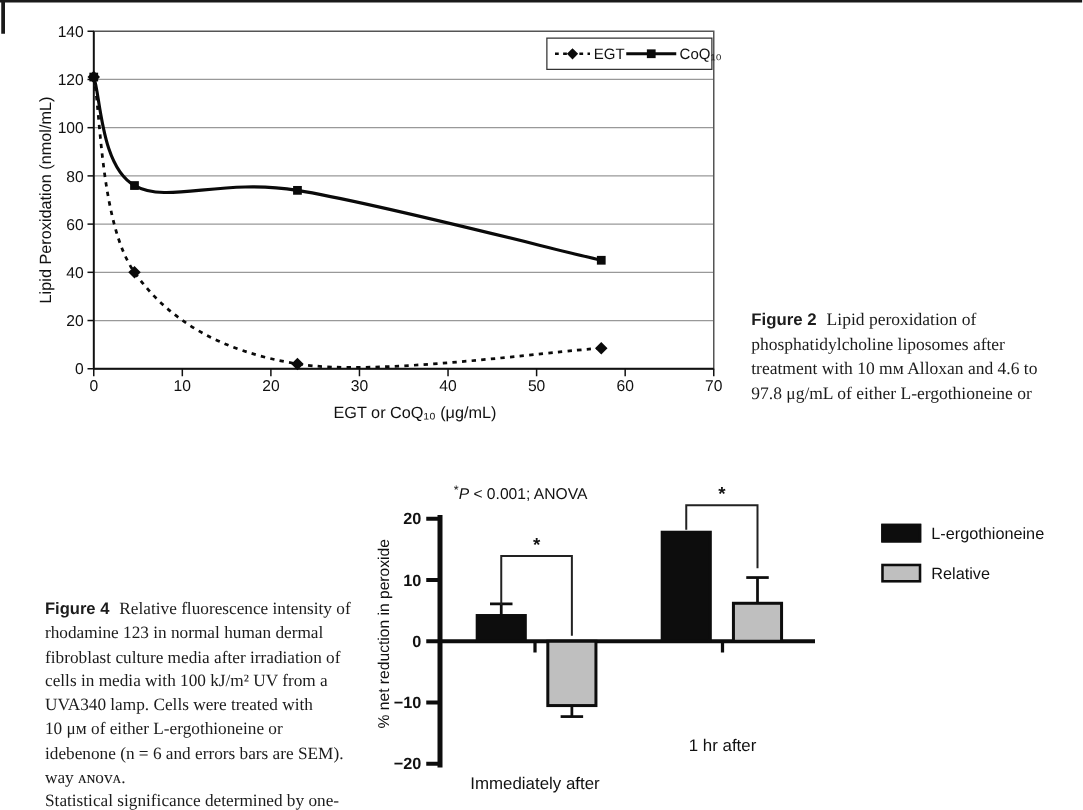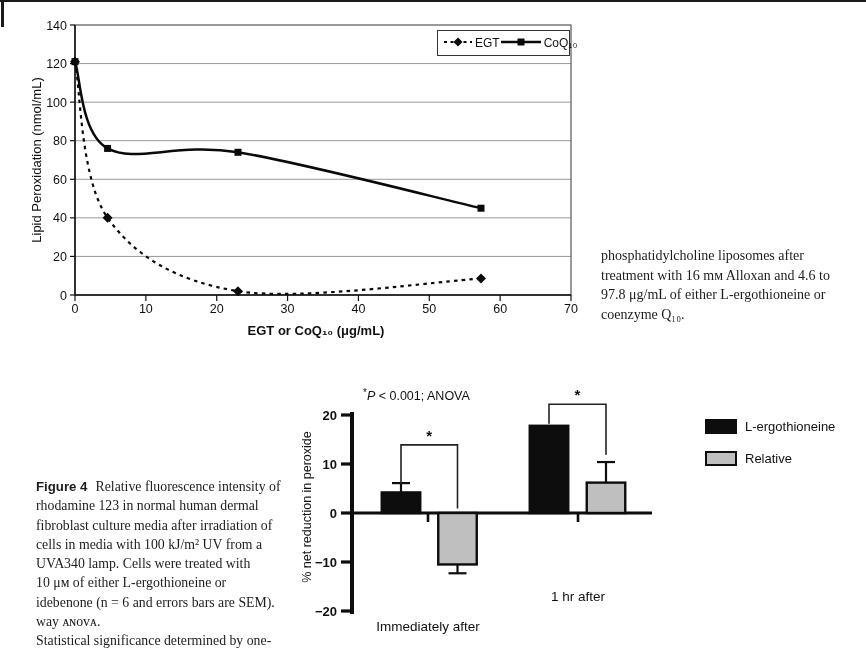--- a/index.html
+++ b/index.html
@@ -6,26 +6,26 @@
   .page{position:relative;width:866px;height:648px;background:#ffffff;overflow:hidden;
         font-family:"Liberation Sans","DejaVu Sans",sans-serif;color:#111;}
   .artifact-top{position:absolute;left:0;top:0;width:866px;height:2px;background:#1a1a1a;}
   .artifact-left{position:absolute;left:1px;top:0;width:3px;height:27px;background:#1a1a1a;}
   svg{position:absolute;}
   #chart1{left:0;top:0;}
   #chart2{left:290px;top:378px;}
   svg text{font-family:"Liberation Sans","DejaVu Sans",sans-serif;}
   .axis-title{position:absolute;white-space:nowrap;color:#111;}
   #y-title-1{left:36px;top:160px;transform:translate(-50%,-50%) rotate(-90deg);font-size:13px;}
-  #x-title-1{left:316px;top:330px;transform:translate(-50%,-50%);font-size:13px;font-weight:bold;}
+  #x-title-1{left:332px;top:330px;transform:translate(-50%,-50%);font-size:13px;}
   #y-title-2{left:307px;top:507px;transform:translate(-50%,-50%) rotate(-90deg);font-size:12.5px;}
   .legend1{position:absolute;left:437px;top:30px;width:133px;height:26px;border:1.3px solid #333;
            background:#fff;display:flex;align-items:center;justify-content:space-between;
            padding:0 5px;box-sizing:border-box;font-size:12px;}
-  .legend1 .li{display:flex;align-items:flex-start;gap:2px;white-space:nowrap;}
+  .legend1 .li{display:flex;align-items:center;gap:2px;white-space:nowrap;}
   .legend2{position:absolute;left:705px;top:419px;display:flex;flex-direction:column;gap:17px;font-size:13px;}
   .legend2 .li{display:flex;align-items:center;white-space:nowrap;}
   .swatch{width:28px;height:11px;border:2px solid #0d0d0d;margin-right:8px;box-sizing:content-box;}
   .annotation{position:absolute;left:363px;top:387px;font-size:12.5px;font-weight:normal;white-space:nowrap;}
   .annotation .star{vertical-align:4px;font-size:10px;}
   .annotation .p{font-style:italic;}
   .cat-label{position:absolute;top:589px;transform:translateX(-50%);font-size:13.5px;white-space:nowrap;}
   #cat-0{left:428px;margin-top:30px;} #cat-1{left:578px;}
   .caption{position:absolute;font-family:"Liberation Serif","DejaVu Serif",serif;color:#1c1c1c;}
   .caption .cap-line{white-space:nowrap;}
@@ -115,24 +115,24 @@
     <div class="li">
       <svg width="42" height="12" style="position:static">
         <line x1="1" y1="6" x2="41" y2="6" stroke="#0a0a0a" stroke-width="2.3"></line>
         <rect x="17.5" y="2.5" width="7" height="7" fill="#0a0a0a"></rect>
       </svg>
       <span>CoQ₁₀</span>
     </div>
   </div>
 
   <div class="caption" id="caption-fig2">
+    <div class="cap-line"><span class="cap-label">Figure 2</span><span>Lipid peroxidation of</span></div>
     <div class="cap-line">phosphatidylcholine liposomes after</div>
-    <div class="cap-line">treatment with 16 mᴍ Alloxan and 4.6 to</div>
+    <div class="cap-line">treatment with 10 mᴍ Alloxan and 4.6 to</div>
     <div class="cap-line">97.8 μg/mL of either L-ergothioneine or</div>
-    <div class="cap-line">coenzyme Q₁₀.</div>
   </div>
 
   <svg id="chart2" width="430" height="250">
       <line x1="62" y1="34" x2="62" y2="236" stroke="#0d0d0d" stroke-width="4"></line>
       <line x1="51" y1="233" x2="62" y2="233" stroke="#0d0d0d" stroke-width="3.2"></line>
       <text x="47" y="237.5" text-anchor="end" font-size="13" font-weight="bold" fill="#111">−20</text>
       <line x1="51" y1="184" x2="62" y2="184" stroke="#0d0d0d" stroke-width="3.2"></line>
       <text x="47" y="188.5" text-anchor="end" font-size="13" font-weight="bold" fill="#111">−10</text>
       <line x1="51" y1="135" x2="62" y2="135" stroke="#0d0d0d" stroke-width="3.2"></line>
       <text x="47" y="139.5" text-anchor="end" font-size="13" font-weight="bold" fill="#111">0</text>

